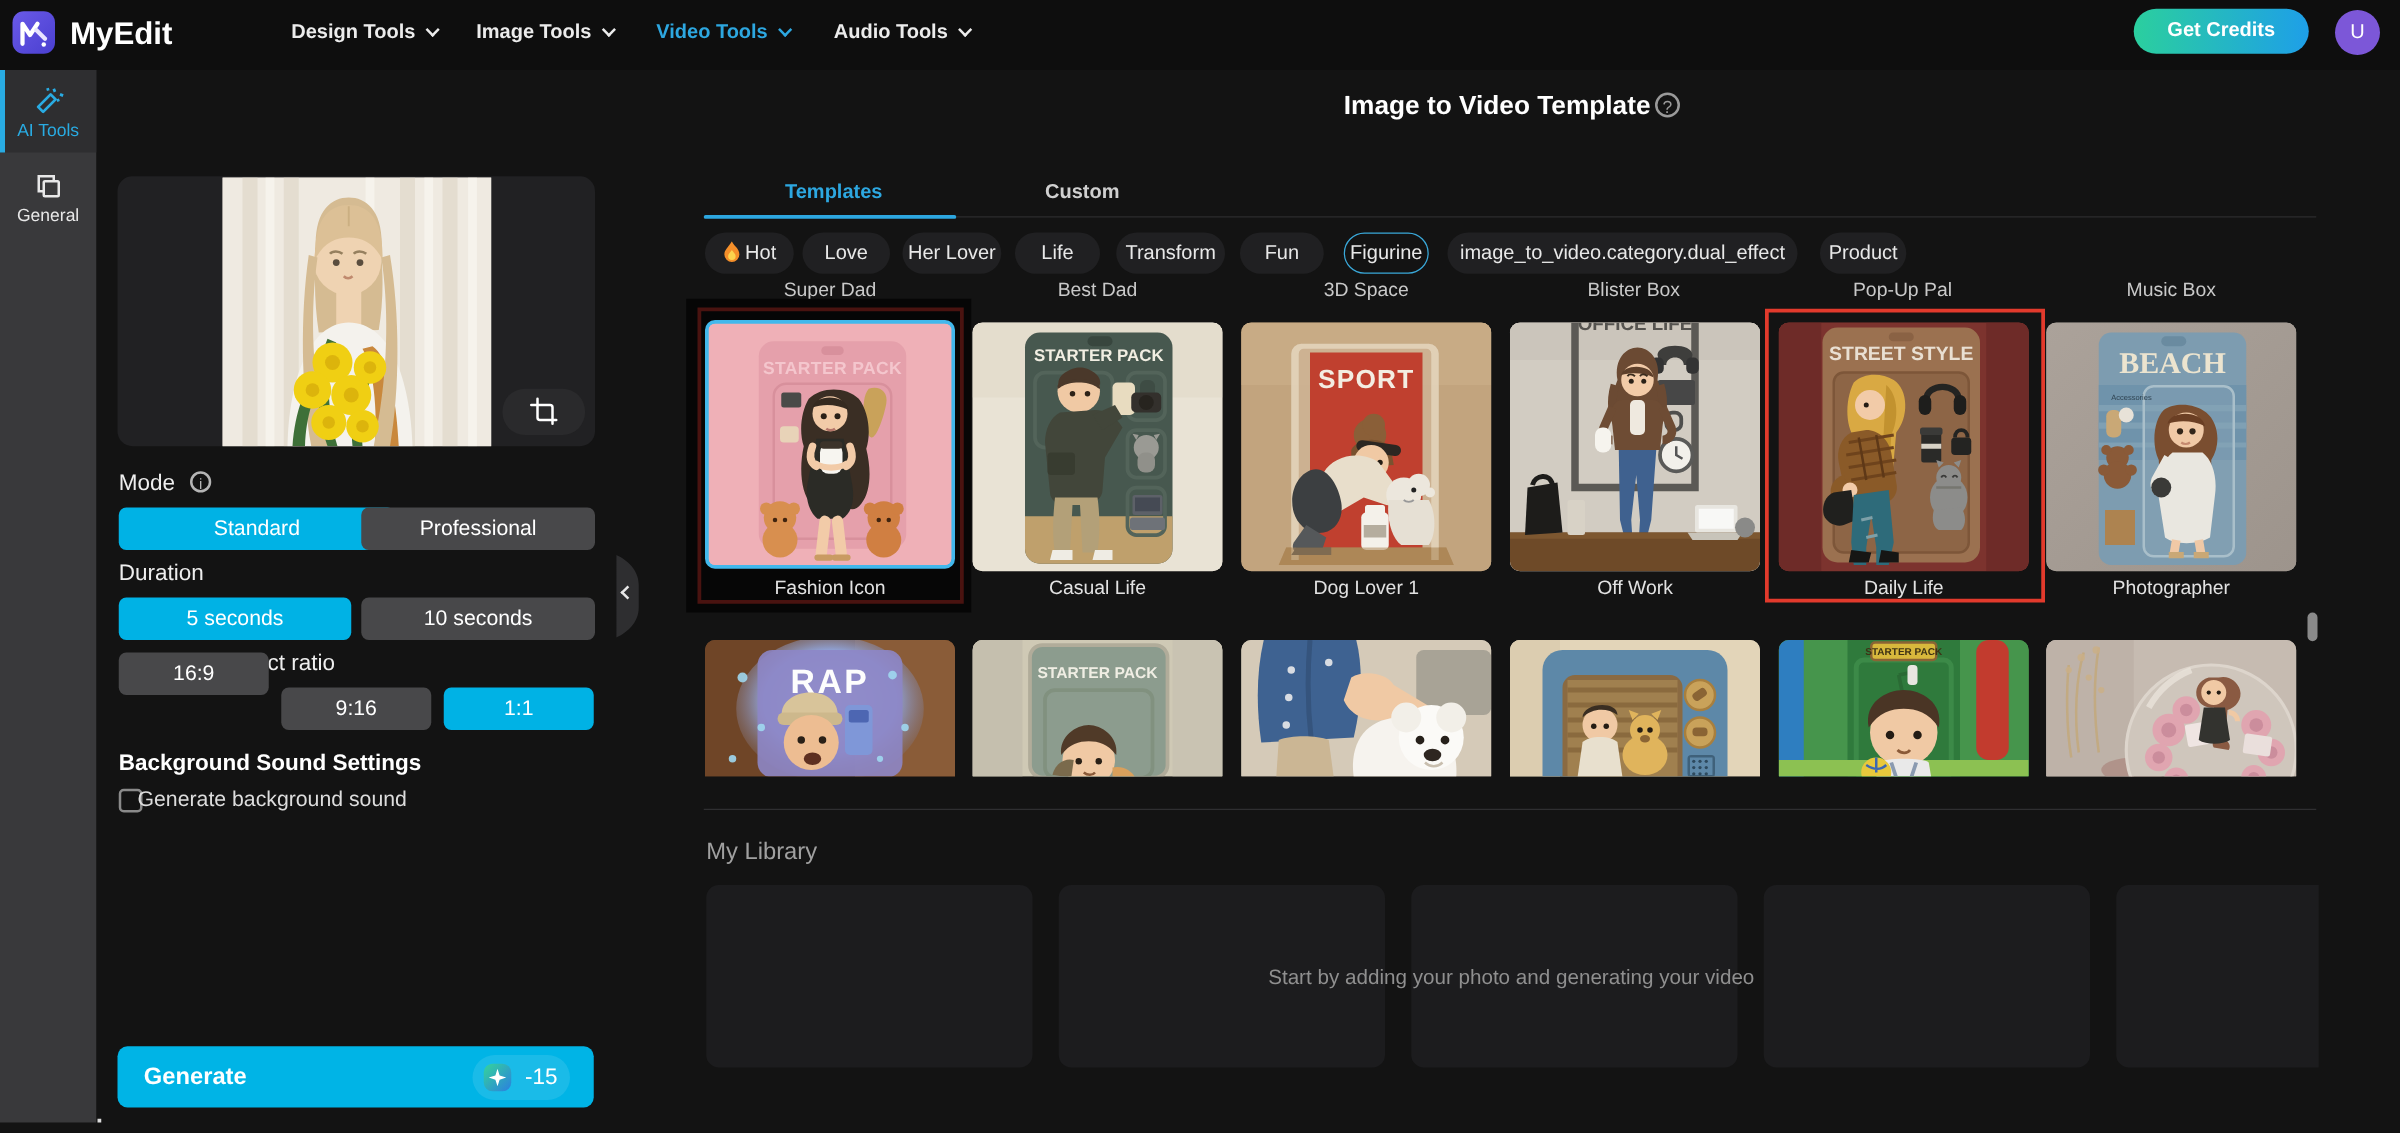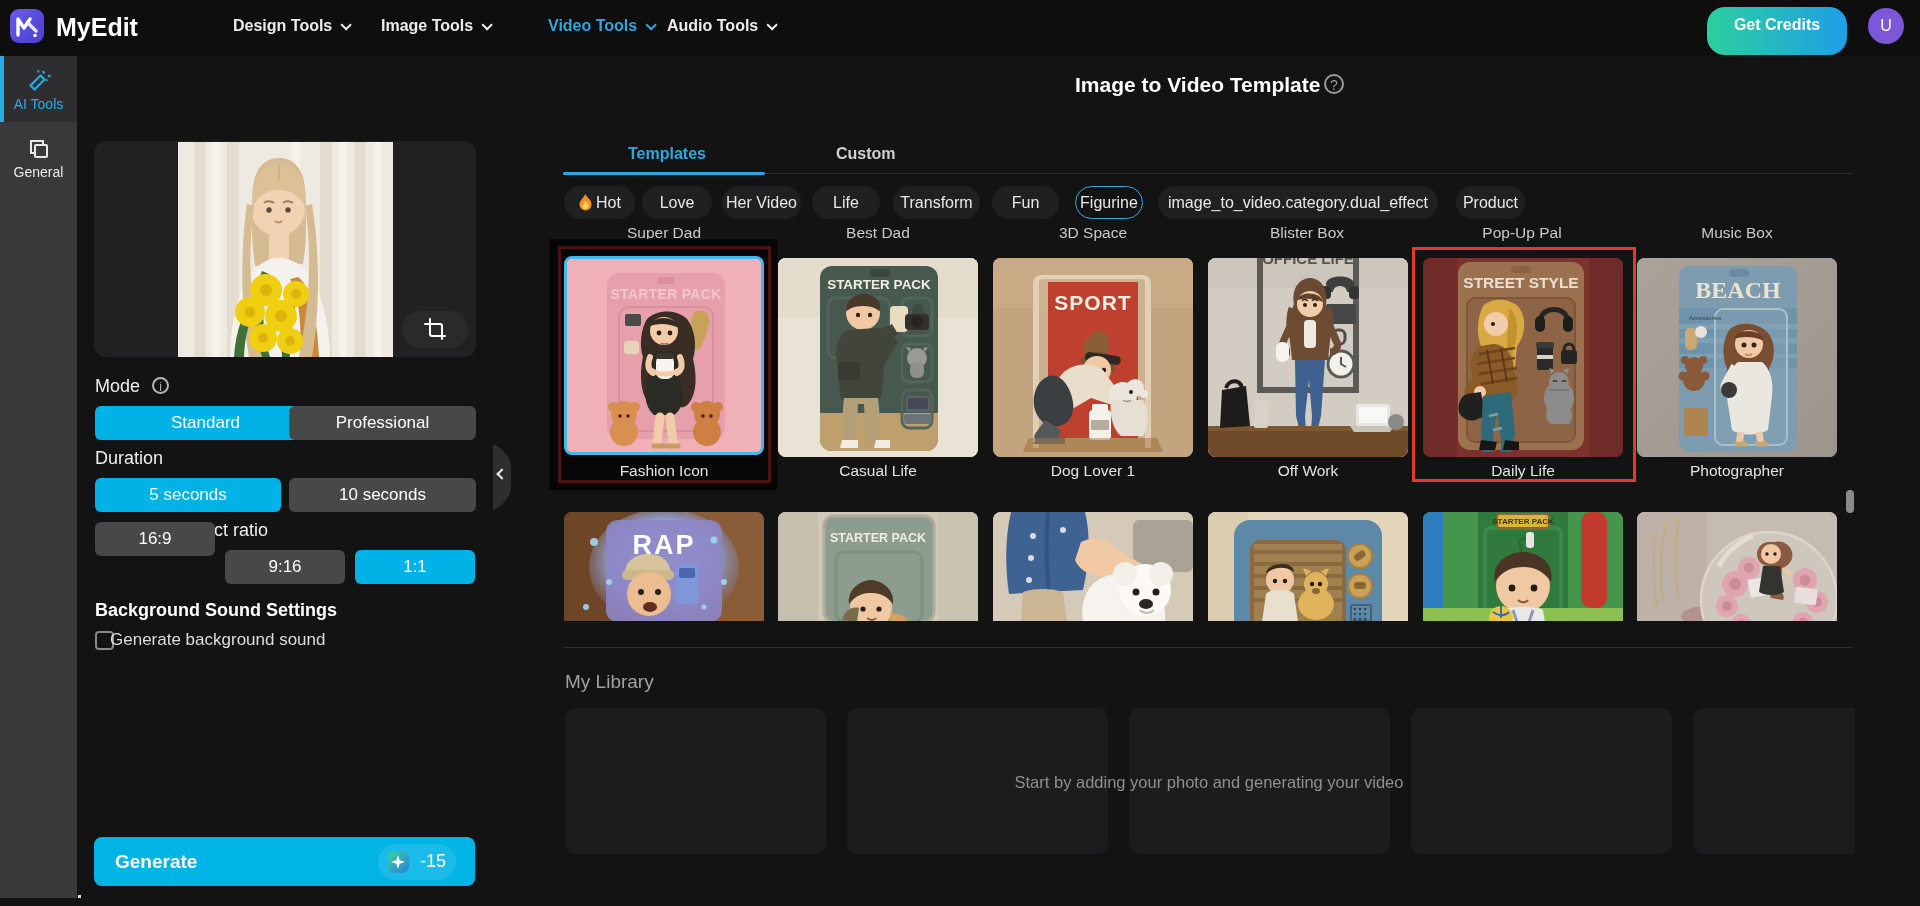--- a/index.html
+++ b/index.html
@@ -7,21 +7,21 @@
 .abs { position:absolute; }
 #page { position:relative; width:1920px; height:906px; background:#131313; }
 
 
 #nav { position:absolute; left:0; top:0; width:1920px; height:56px; background:#0e0e0e; z-index:30; }
 #logo { position:absolute; left:10px; top:9px; width:34px; height:34px; border-radius:9px; background:linear-gradient(135deg,#6a5ae8,#4a3fd0); }
 #brand { position:absolute; left:56px; top:13px; font-size:25px; font-weight:bold; color:#fff; }
 .navitem { position:absolute; top:17px; font-size:16px; font-weight:600; color:#ececec; }
 .caret { display:inline-block; margin-left:3px; width:8px; height:8px; border-right:2px solid #ececec; border-bottom:2px solid #ececec; transform:rotate(45deg) translateY(-3px); }
 .caret.cy { border-color:#2da7e0; }
-#getcredits { position:absolute; left:1707px; top:7px; width:140px; height:48px; border-radius:18px; background:linear-gradient(90deg,#2bcf9e,#1e9fe8); color:#fff; font-size:16px; font-weight:bold; text-align:center; line-height:36px; }
+#getcredits { position:absolute; left:1707px; top:7px; width:140px; height:36px; border-radius:18px; background:linear-gradient(90deg,#2bcf9e,#1e9fe8); color:#fff; font-size:16px; font-weight:bold; text-align:center; line-height:36px; }
 #avatar { position:absolute; left:1868px; top:8px; width:36px; height:36px; border-radius:50%; background:#7c57d8; color:#fff; font-size:16px; text-align:center; line-height:36px; }
 
 
 #rail { position:absolute; left:0; top:56px; width:77px; height:842px; background:#39393b; }
 #railActive { position:absolute; left:0; top:56px; width:77px; height:66px; background:#2e2e30; }
 #railBar { position:absolute; left:0; top:56px; width:4px; height:66px; background:#29abe2; }
 .railLabel { position:absolute; width:77px; text-align:center; font-size:14px; }
 
 
 #panel { position:absolute; left:77px; top:56px; width:416px; height:841px; background:#2e2e30; border-radius:0 16px 20px 0; }
@@ -59,21 +59,21 @@
   <div class="tab" style="left:628px; color:#2da7e0;">Templates</div>
   <div class="tab" style="left:836px; color:#d0d0d0;">Custom</div>
   <div id="tabline"></div>
   <div id="tabunder"></div>
 
   <div class="chip" style="left:564px; width:71px;"><svg width="15" height="17" viewBox="0 0 15 17" style="vertical-align:-3px; margin-right:3px;">
         <path d="M7.5 0C9 4 13.5 5.5 13.5 10.5a6 6 0 0 1-12 0C1.5 7 4.5 5 7.5 0z" fill="#f58f2a"></path>
         <path d="M7.5 7c1.5 2.2 3 3 3 5a3 3 0 0 1-6 0c0-2 1.5-2.8 3-5z" fill="#fcd34d"></path>
       </svg>Hot</div>
   <div class="chip" style="left:642px; width:70px;">Love</div>
-  <div class="chip" style="left:722px; width:79px;">Her Video</div>
+  <div class="chip" style="left:722px; width:79px;">Her Lover</div>
   <div class="chip" style="left:812px; width:68px;">Life</div>
   <div class="chip" style="left:893px; width:87px;">Transform</div>
   <div class="chip" style="left:992px; width:67px;">Fun</div>
   <div class="chip" style="left:1075px; width:68px; background:transparent; border:1px solid #3aa9da; line-height:31px;">Figurine</div>
   <div class="chip" style="left:1158px; width:280px;">image_to_video.category.dual_effect</div>
   <div class="chip" style="left:1456px; width:69px;">Product</div>
 
   <div id="gridclip">
 
     <div class="toplabel" style="left:24px; top:2px;">Super Dad</div>
@@ -632,19 +632,19 @@
     <div id="logo">
       <svg width="34" height="34" viewBox="0 0 34 34">
         <path d="M8 26V10l6 9 6-9" stroke="#fff" stroke-width="3.4" fill="none" stroke-linecap="round" stroke-linejoin="round"></path>
         <path d="M19 15l7 7" stroke="#e8e4ff" stroke-width="3.4" stroke-linecap="round"></path>
         <circle cx="25" cy="26.5" r="1.8" fill="#fff"></circle>
       </svg>
     </div>
     <div id="brand">MyEdit</div>
     <div class="navitem" style="left:233px;">Design Tools <span class="caret"></span></div>
     <div class="navitem" style="left:381px;">Image Tools <span class="caret"></span></div>
-    <div class="navitem" style="left:548px; color:#2da7e0;">Video Tools <span class="caret cy"></span></div>
+    <div class="navitem" style="left:525px; color:#2da7e0;">Video Tools <span class="caret cy"></span></div>
     <div class="navitem" style="left:667px;">Audio Tools <span class="caret"></span></div>
     <div id="getcredits">Get Credits</div>
     <div id="avatar">U</div>
   </div>
 
 </div>
 
 </body></html>

